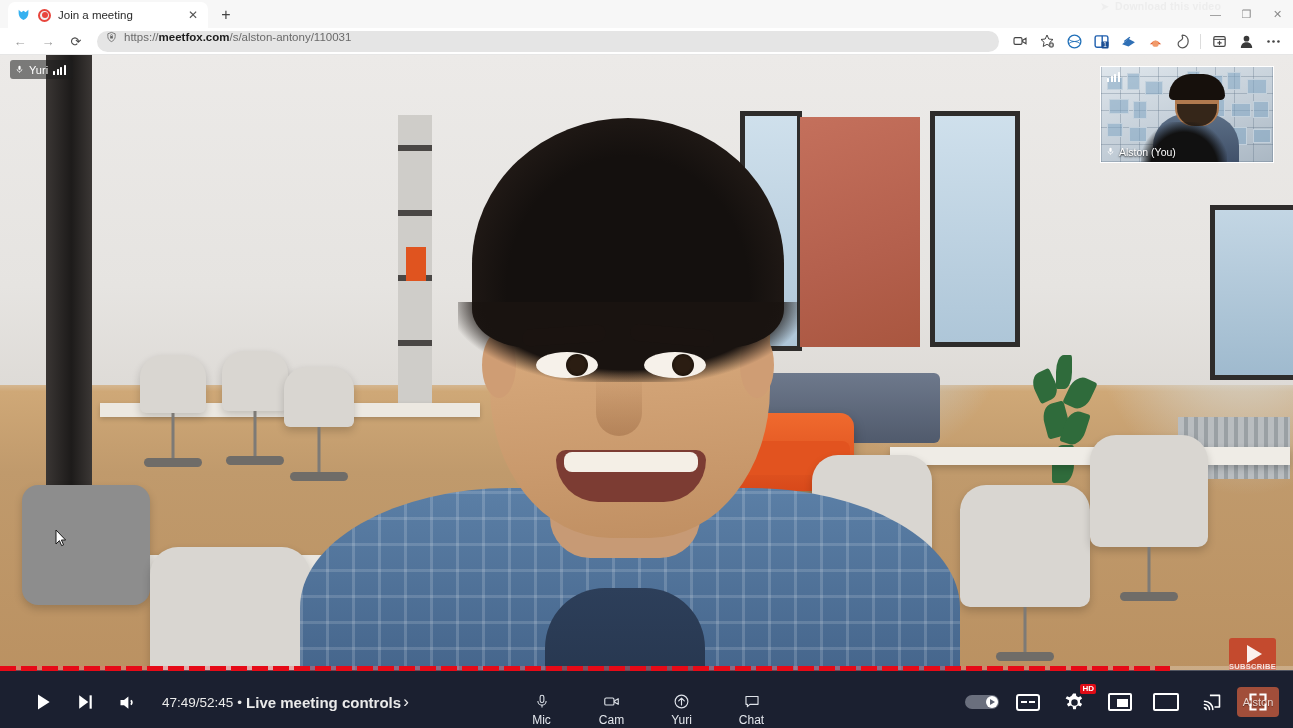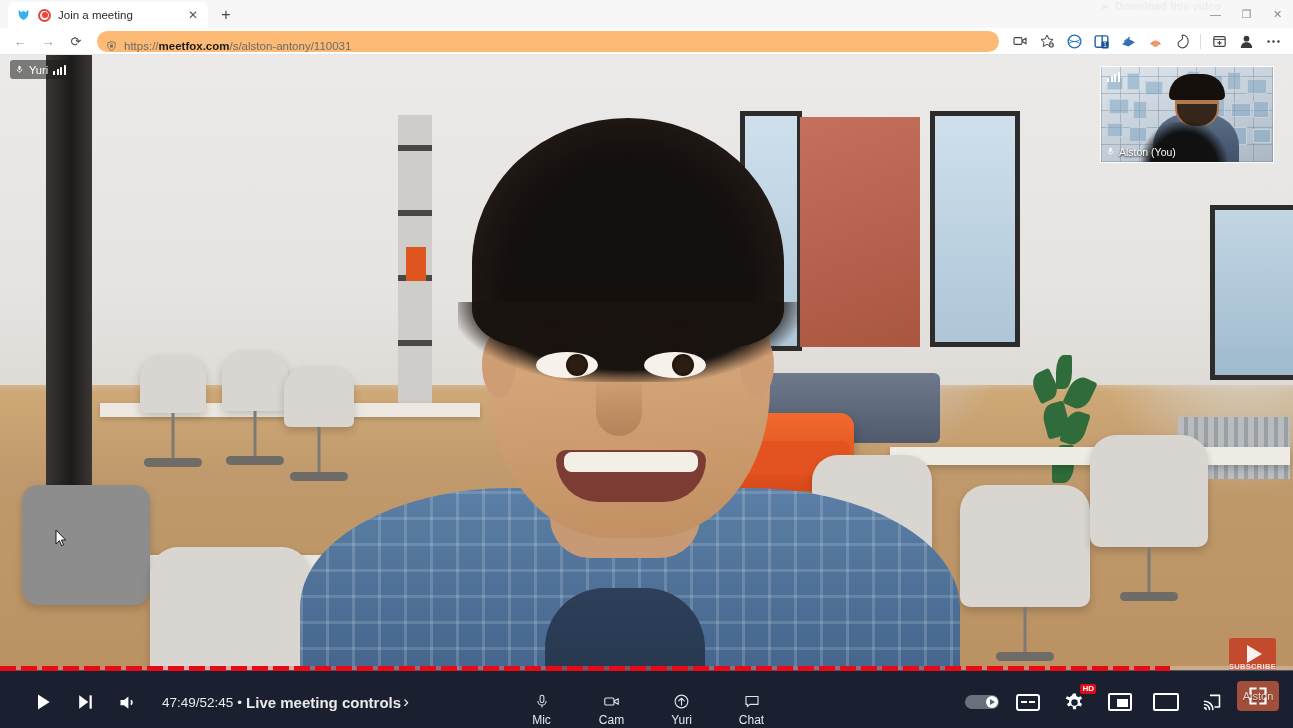--- a/index.html
+++ b/index.html
@@ -60,22 +60,22 @@
   .toolbar {
     height: 27px; background: #ffffff; display: flex; align-items: center;
     padding: 0 7px; gap: 2px; border-bottom: 1px solid #e6e6e6;
   }
   .navbtn {
     width: 26px; height: 22px; display: flex; align-items: center;
     justify-content: center; color: #9a9a9a; font-size: 13px; flex: none;
   }
   .navbtn.enabled { color: #4a4a4a; }
   .urlbar {
-    flex: 1; height: 21px; background: #fdba74; border-radius: 11px;
-    display: flex; align-items: flex-end; padding: 0 9px; gap: 7px;
+    flex: 1; height: 21px; background: #e5e5e5; border-radius: 11px;
+    display: flex; align-items: flex-start; padding: 0 9px; gap: 7px;
     margin: 0 6px; font-size: 11.5px; color: #555;
   }
   .lockico { width: 11px; height: 12px; flex: none; }
   .urltext { white-space: nowrap; overflow: hidden; }
   .urltext b { color: #1b1b1b; font-weight: 700; }
   .urltext span.dim { color: #6a6a6a; }
   .tbicons { display: flex; align-items: center; gap: 1px; }
   .tbico {
     width: 26px; height: 22px; display: flex; align-items: center;
     justify-content: center; flex: none; position: relative;
@@ -336,21 +336,21 @@
   .yt-center {
     position:absolute; left:50%; transform:translateX(-50%);
     display:flex; align-items:flex-end; gap:24px; bottom:1px;
   }
   .mctrl {
     display:flex; flex-direction:column; align-items:center; gap:3px;
     color:#dfe3ea; width:46px;
   }
   .mctrl .mlabel { font-size:12px; color:#e3e6ec; }
   .yt-right {
-    position:absolute; right:14px; display:flex; align-items:flex-start; gap:4px;
+    position:absolute; right:14px; display:flex; align-items:center; gap:4px;
   }
   .toggle-pill {
     width:34px; height:14px; border-radius:8px; background:#6a6f7d;
     position:relative; display:flex; align-items:center;
   }
   .toggle-pill i {
     position:absolute; right:1px; width:12px; height:12px; border-radius:50%;
     background:#fff; display:flex; align-items:center; justify-content:center;
   }
   .toggle-pill i:after{

